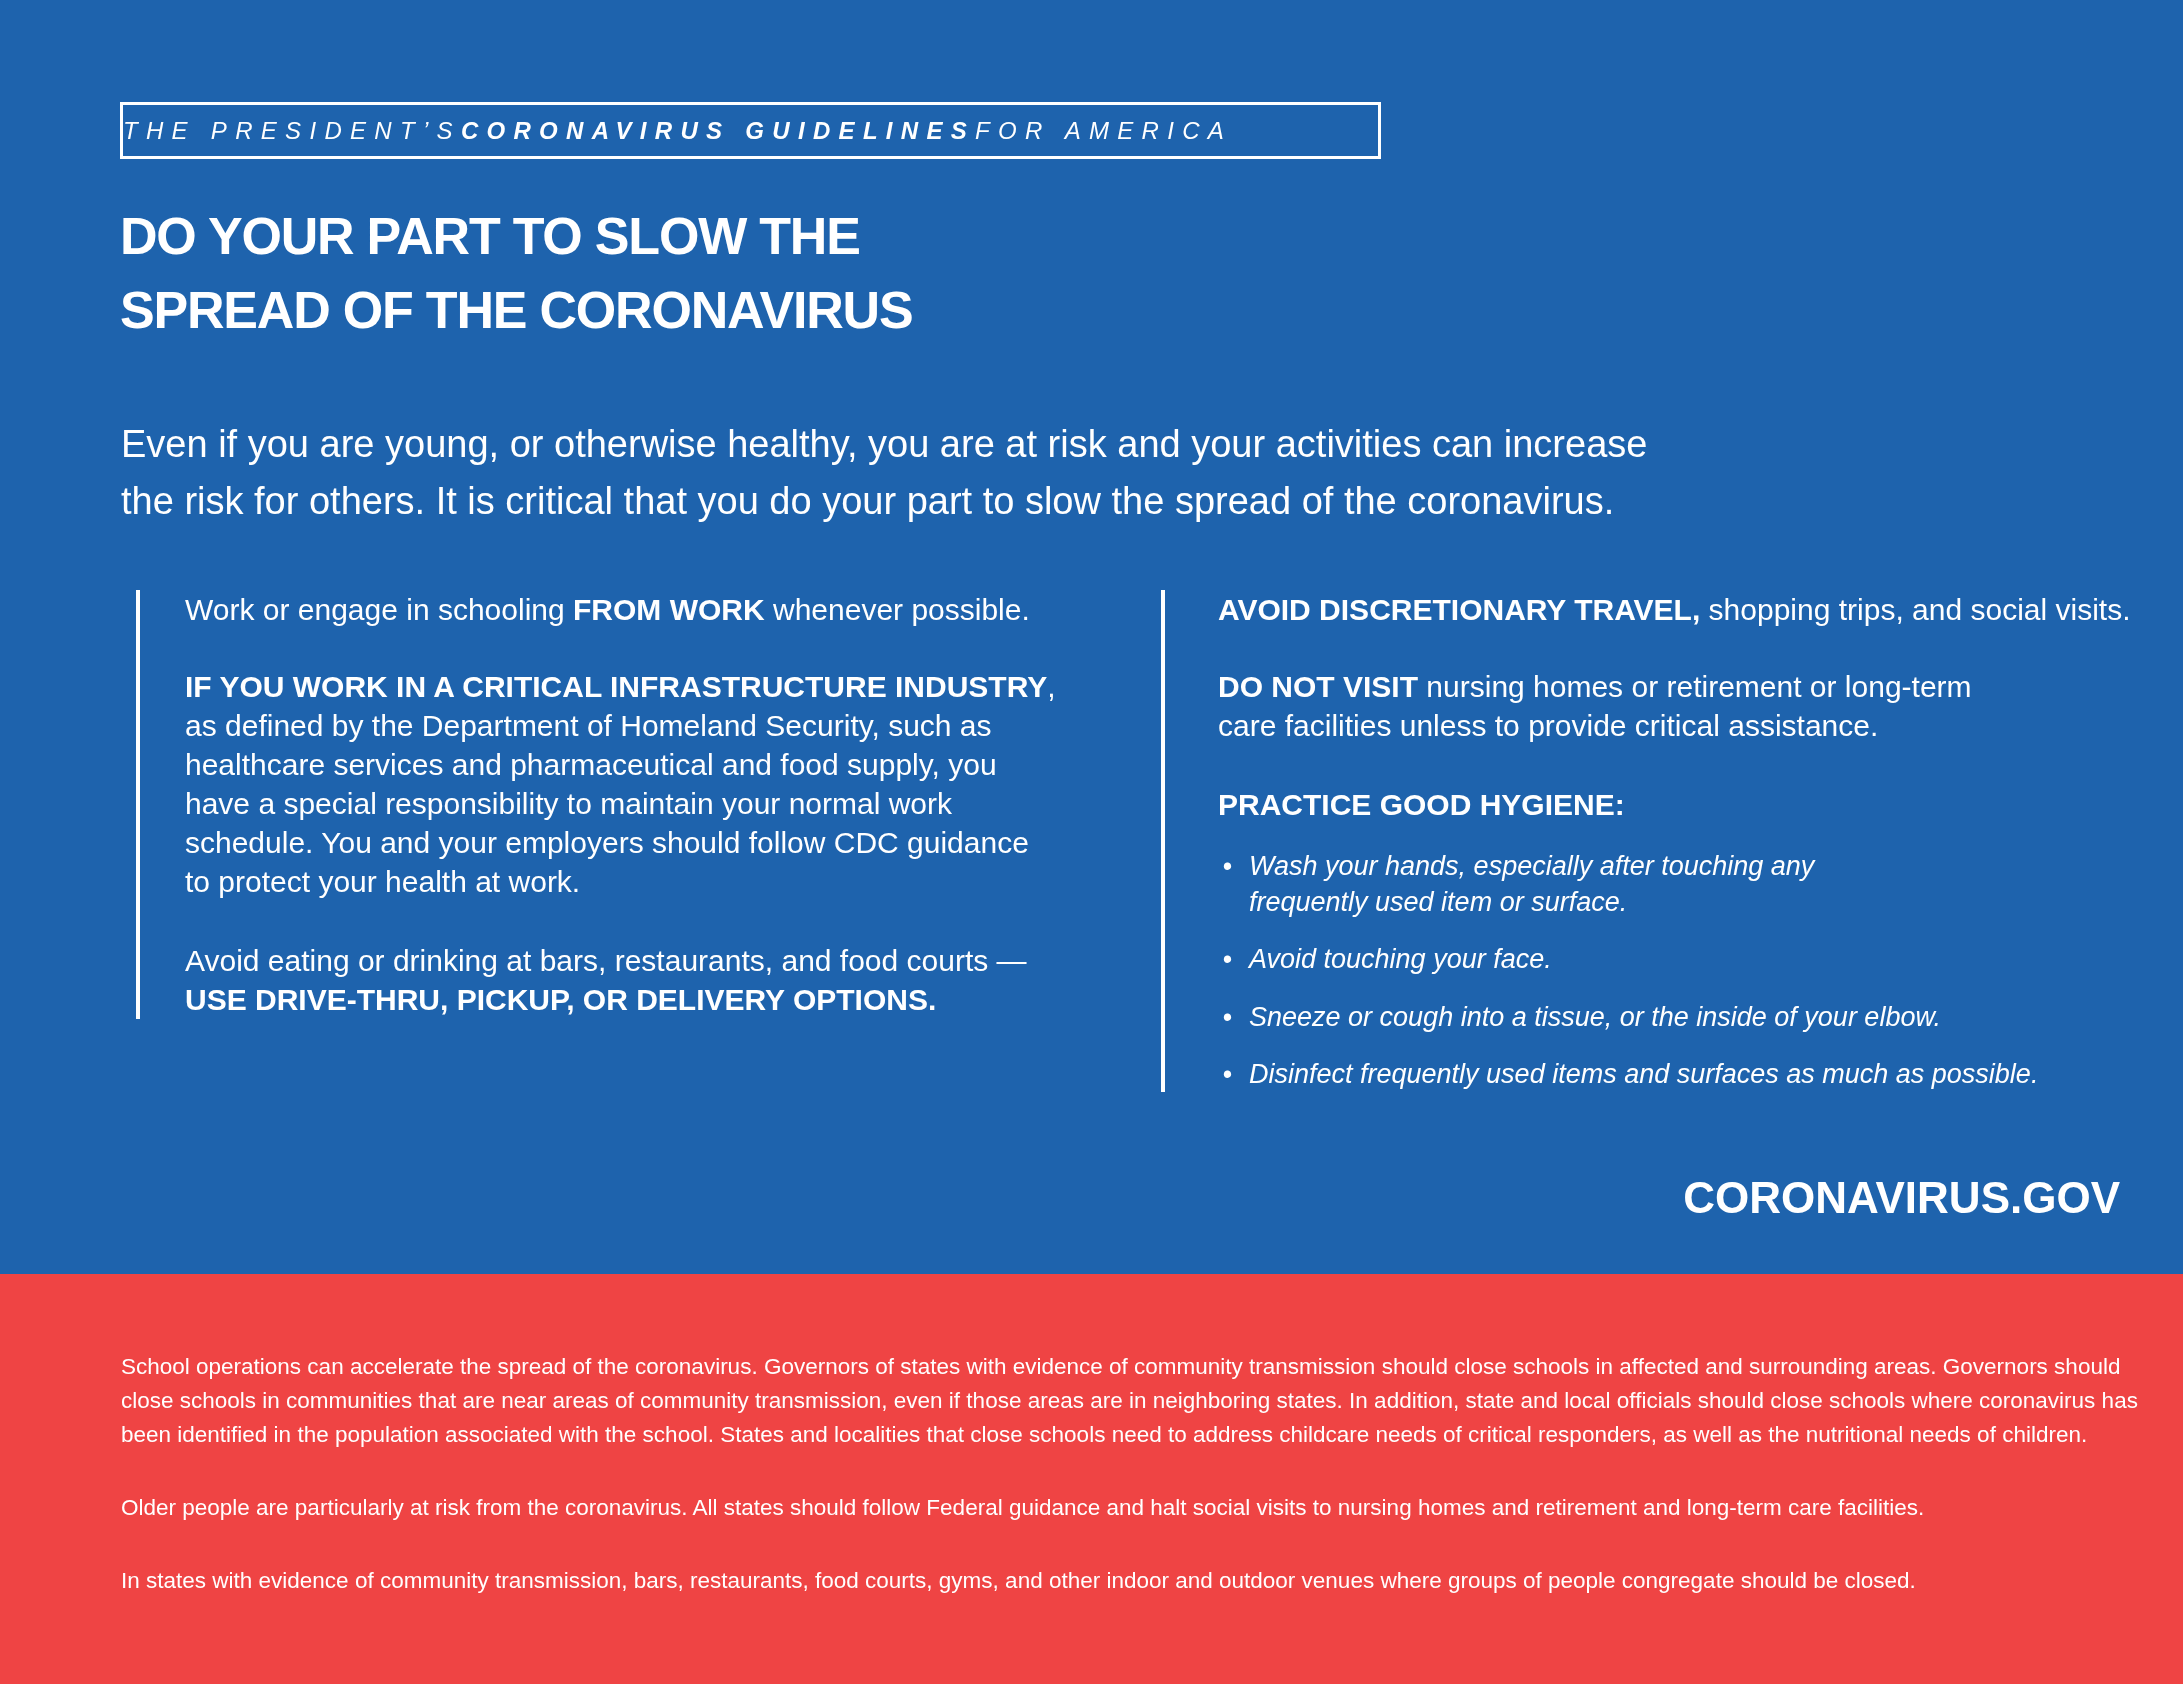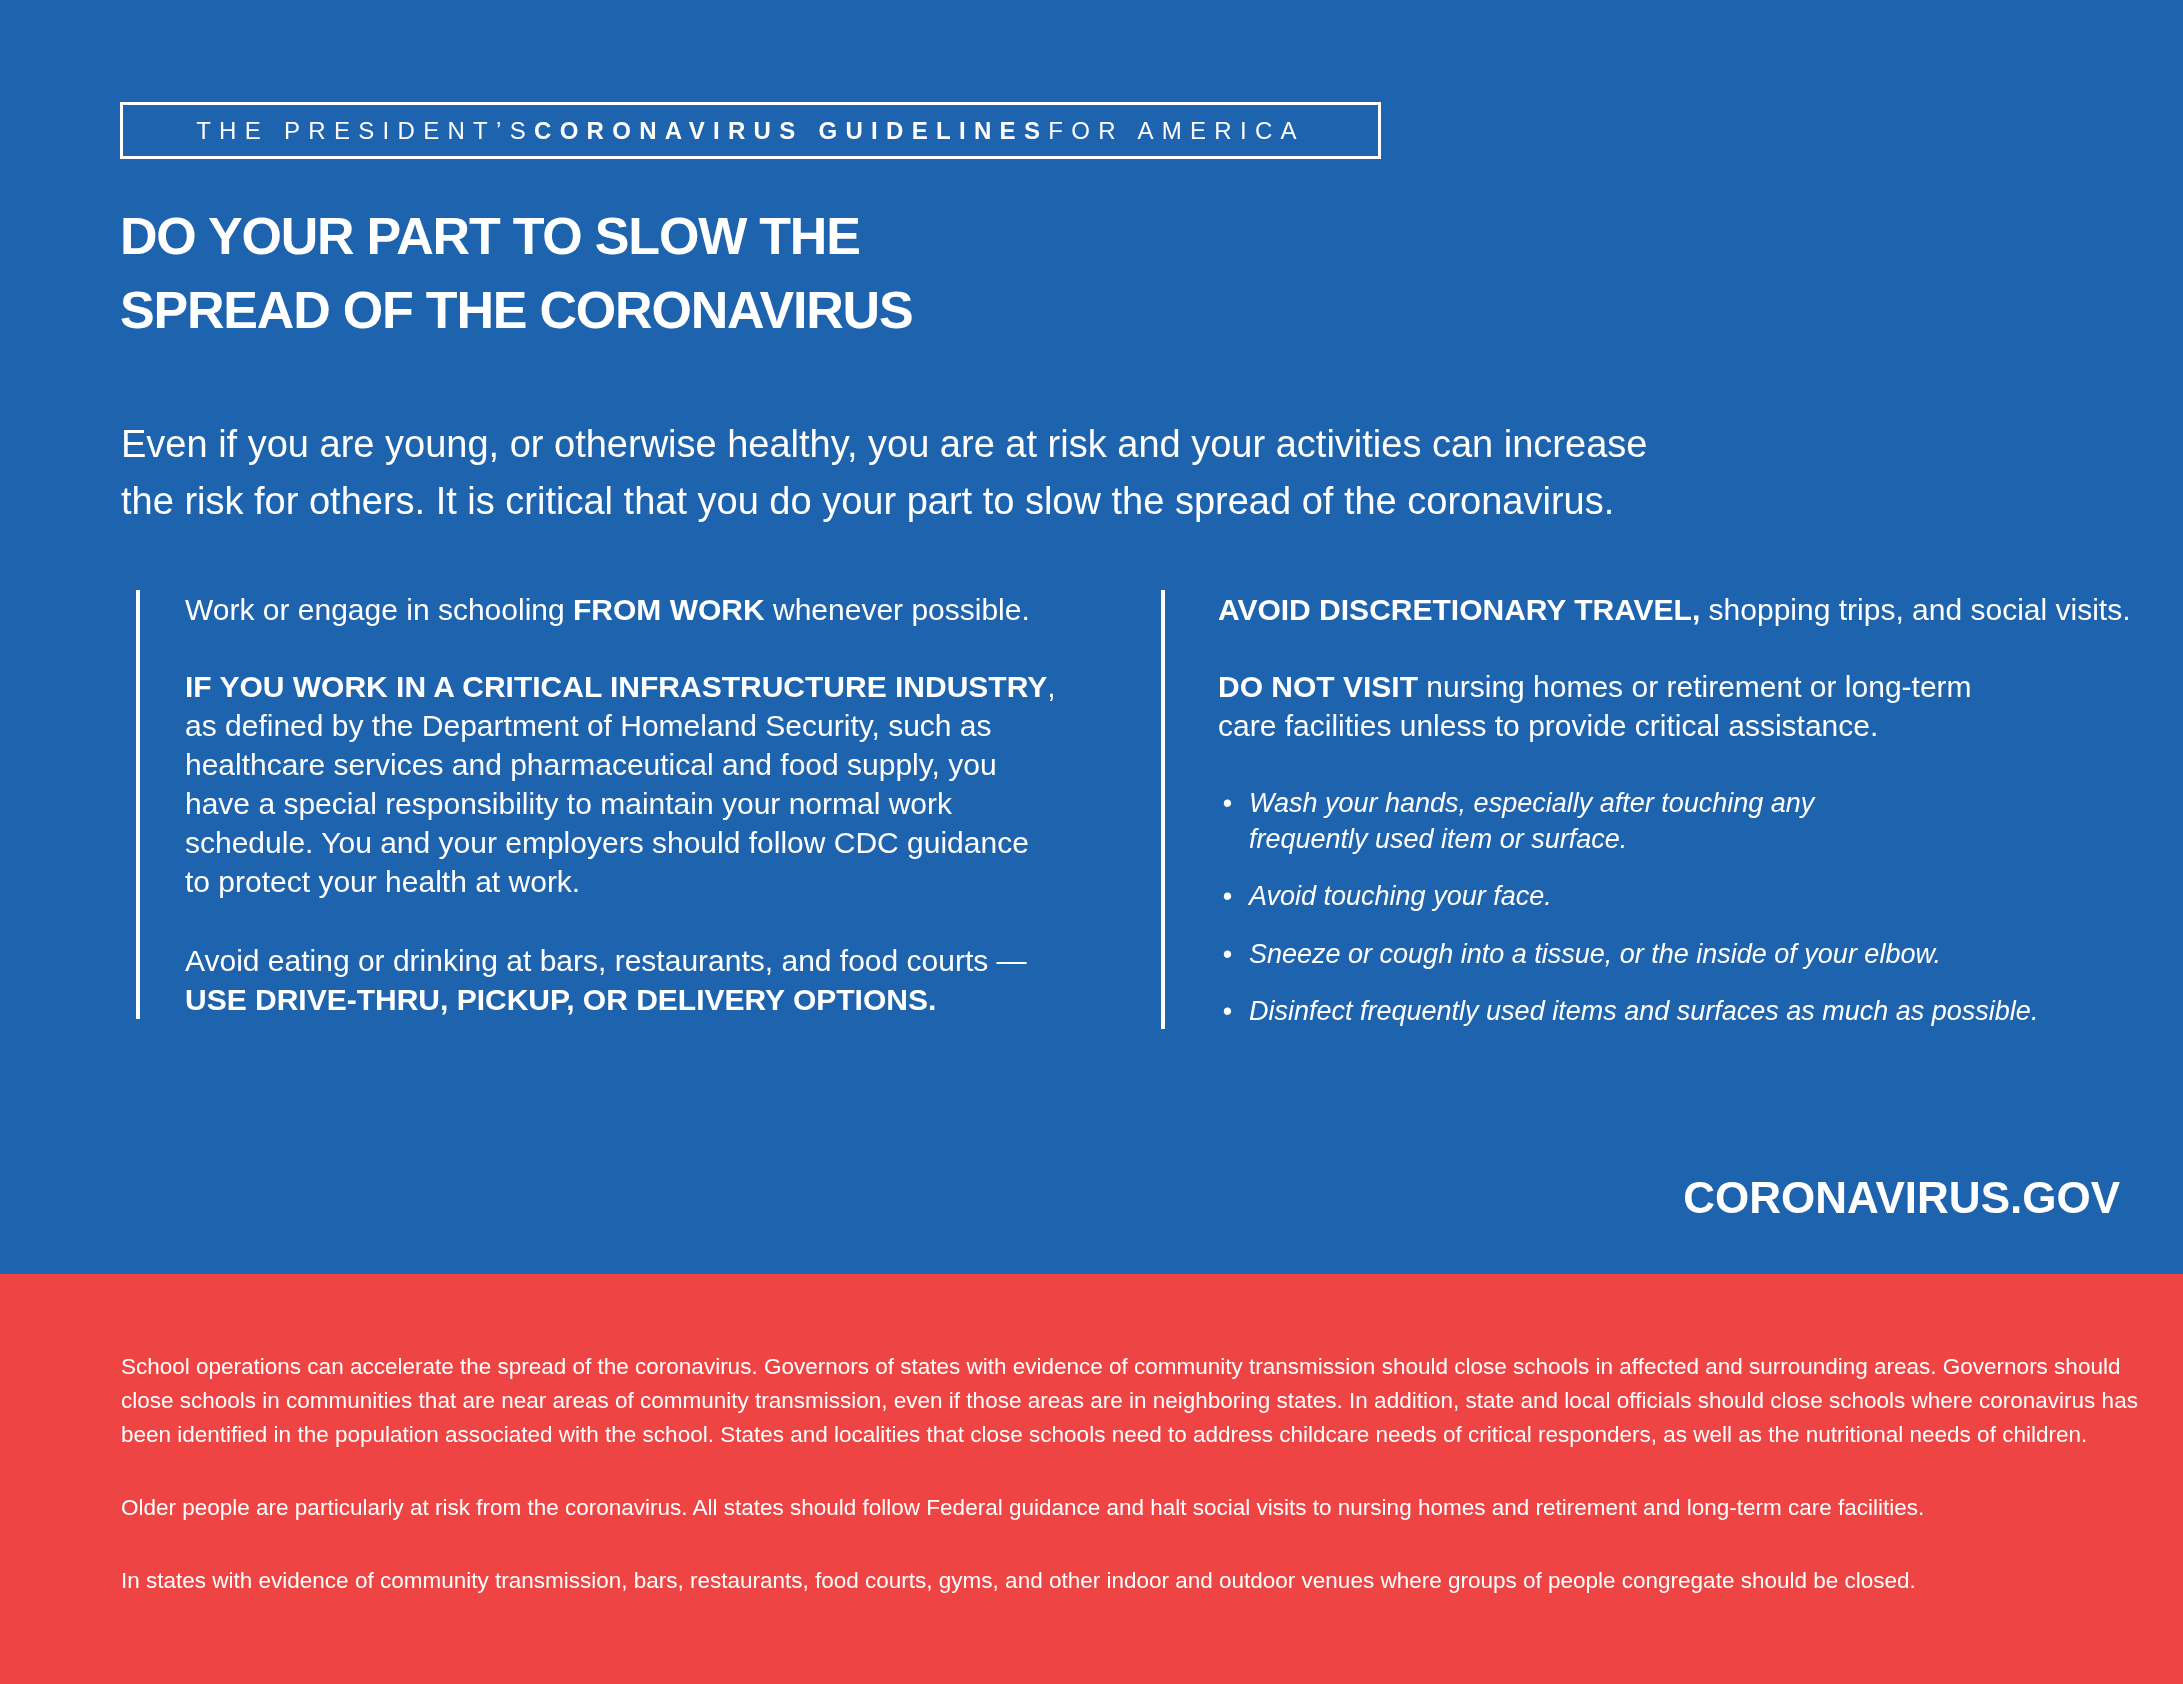--- a/index.html
+++ b/index.html
@@ -10,22 +10,22 @@
     color:#ffffff;
     font-family:"Liberation Sans", sans-serif;
     overflow:hidden;
   }
   
   .banner-box{
     position:absolute;left:120px;top:102px;
     width:1261px;height:57px;
     border:3px solid #ffffff;
     box-sizing:border-box;
-    display:flex;align-items:center;justify-content:center;
-    font-size:24px;letter-spacing:8.3px;white-space:nowrap;
+    display:flex;align-items:center;
+    font-size:24px;letter-spacing:8.3px;white-space:nowrap;font-style:italic;
   }
   .banner-box .bold{font-weight:bold;}
   
   .headline{
     position:absolute;left:120px;top:200px;
     font-size:52px;font-weight:bold;line-height:1.42;
     letter-spacing:-1.2px;white-space:pre-line;
   }
   
   .intro{
@@ -96,20 +96,21 @@
 
   <div class="col col-left">
     <div class="item"><span>Work or engage in schooling </span><span style="font-weight: bold;">FROM WORK</span><span> whenever possible.</span></div>
     <div class="item item-infrastructure"><span style="font-weight: bold;">IF YOU WORK IN A CRITICAL INFRASTRUCTURE INDUSTRY</span><span>,</span><br><span>as defined by the Department of Homeland Security, such as</span><br><span>healthcare services and pharmaceutical and food supply, you</span><br><span>have a special responsibility to maintain your normal work</span><br><span>schedule. You and your employers should follow CDC guidance</span><br><span>to protect your health at work.</span></div>
     <div class="item"><span>Avoid eating or drinking at bars, restaurants, and food courts —</span><br><span></span><span style="font-weight: bold;">USE DRIVE-THRU, PICKUP, OR DELIVERY OPTIONS.</span></div>
   </div>
 
   <div class="col col-right">
     <div class="item"><span style="font-weight: bold;">AVOID DISCRETIONARY TRAVEL,</span><span> shopping trips, and social visits.</span></div>
     <div class="item item-do-not-visit"><span style="font-weight: bold;">DO NOT VISIT</span><span> nursing homes or retirement or long-term</span><br><span>care facilities unless to provide critical assistance.</span></div>
+    <div class="hygiene-heading">PRACTICE GOOD HYGIENE:</div>
     <ul class="hygiene-list">
       <li>Wash your hands, especially after touching any
 frequently used item or surface.</li>
       <li>Avoid touching your face.</li>
       <li>Sneeze or cough into a tissue, or the inside of  your elbow.</li>
       <li>Disinfect frequently used items and surfaces as much as possible.</li>
     </ul>
   </div>
 
   <div class="site-url">CORONAVIRUS.GOV</div>

